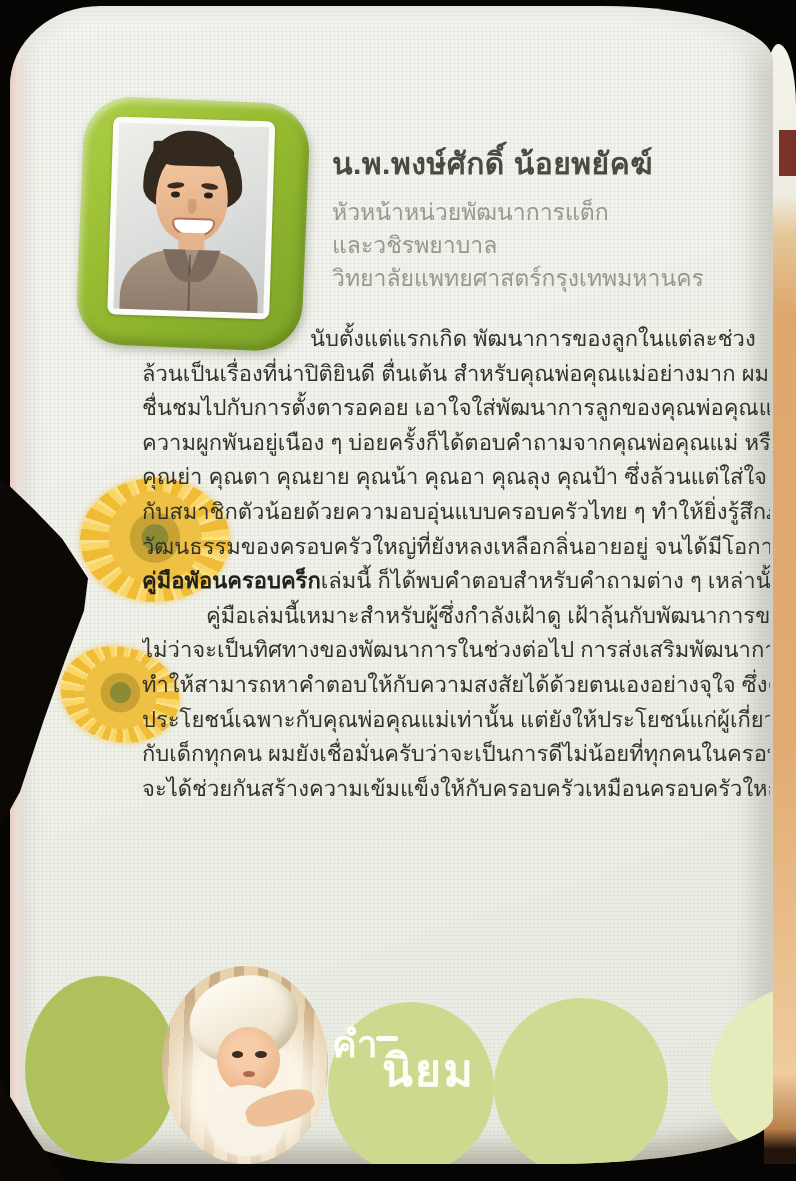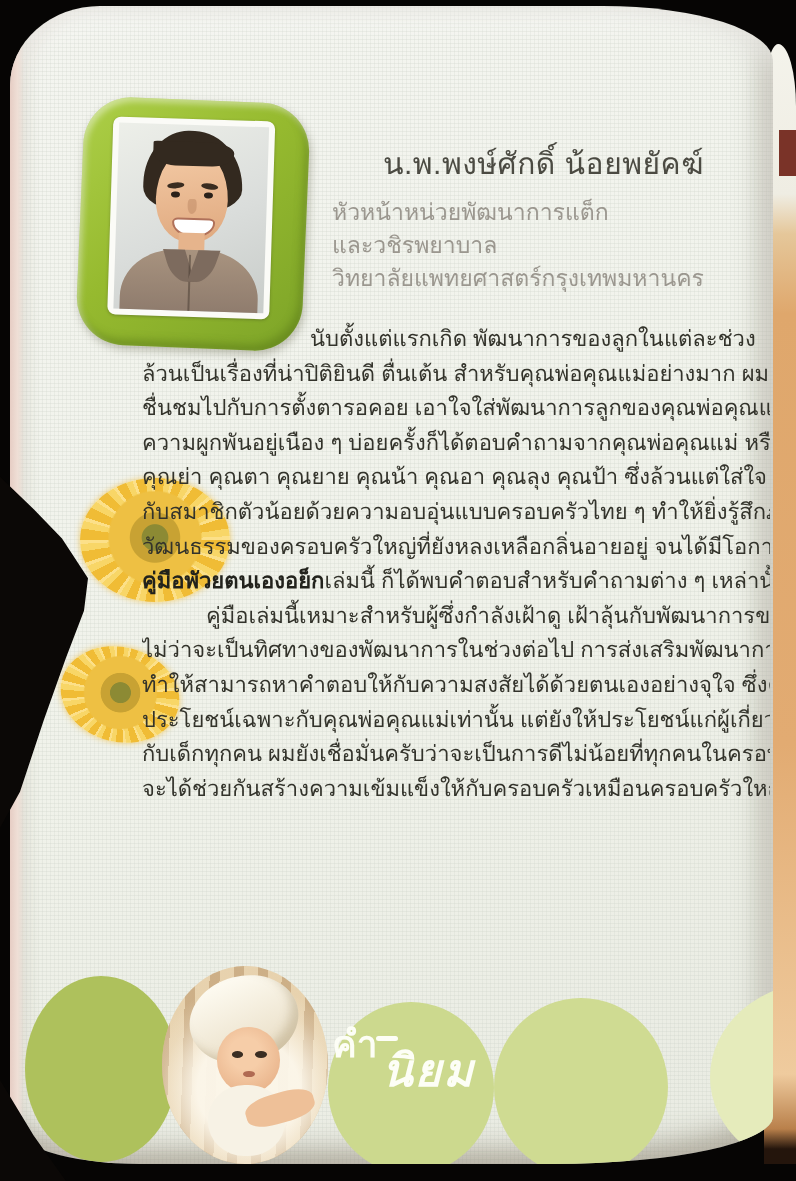--- a/index.html
+++ b/index.html
@@ -63,21 +63,21 @@
   .shirt{position:absolute;left:4%;bottom:-3%;width:92%;height:36%;
     background:linear-gradient(180deg,#a8937f 0%,#8d7a6c 100%);
     border-radius:40% 40% 6% 6% / 72% 72% 6% 6%;}
   .shirt:before,.shirt:after{content:"";position:absolute;top:0;width:16%;height:48%;background:#7d6b5e;}
   .shirt:before{left:34%;transform:skewX(18deg);border-radius:0 0 0 60%;}
   .shirt:after{right:32%;transform:skewX(-18deg);border-radius:0 0 60% 0;}
   .placket{position:absolute;left:49%;top:8%;width:2%;height:92%;background:rgba(60,48,40,.45);}
 
   
   .author{position:absolute;left:322px;top:134px;}
-  .author-name{font-size:30px;font-weight:normal;color:#4b4a42;letter-spacing:.5px;text-align:right;}
+  .author-name{font-size:30px;font-weight:bold;color:#4b4a42;letter-spacing:.5px;}
   .author-role{font-size:23px;color:#9b978f;line-height:33px;margin-top:9px;}
 
   
   .bodytext{position:absolute;left:132px;top:316px;width:628px;color:#33332b;font-size:22px;}
   .line{height:34.6px;line-height:34.6px;white-space:nowrap;overflow:hidden;}
   .line b{font-weight:bold;color:#22221c;}
   .ind1{padding-left:168px;} .ind2{padding-left:64px;}
 
   
   .flower{position:absolute;border-radius:50%;
@@ -107,21 +107,21 @@
   .baby-eye{position:absolute;width:7%;height:3.5%;background:#3a2d22;border-radius:50%;}
   .baby-eye.l{left:42%;top:43%;} .baby-eye.r{left:56%;top:43%;}
   .baby-mouth{position:absolute;left:49%;top:53%;width:7%;height:3%;background:#b06a52;border-radius:50%;}
   .baby-body{position:absolute;left:28%;top:60%;width:46%;height:36%;background:#f7f2e5;border-radius:48%;}
   .baby-arm{position:absolute;left:50%;top:64%;width:42%;height:15%;background:#eec098;
     border-radius:40%;transform:rotate(-16deg);}
 
   
   .badge-word-top{position:absolute;left:322px;top:1008px;font-size:37px;font-weight:bold;color:#fdfef6;}
   .badge-dash{position:absolute;left:366px;top:1030px;width:22px;height:5px;background:#fdfef6;border-radius:3px;}
-  .badge-word-bottom{position:absolute;left:372px;top:1028px;font-size:45px;font-weight:bold;color:#fdfef6;letter-spacing:2px;font-style:italic;}
+  .badge-word-bottom{position:absolute;left:372px;top:1028px;font-size:45px;font-weight:bold;color:#fdfef6;letter-spacing:2px;}
 </style>
 </head>
 <body>
 
 <div class="next-page-strip"></div>
 <div class="spine-sliver"></div>
 
 <div class="page">
   <div class="page-left-edge"></div>
 
@@ -158,21 +158,21 @@
   </div>
 
   <div class="bodytext">
     <div class="line ind1">นับตั้งแต่แรกเกิด พัฒนาการของลูกในแต่ละช่วง</div>
     <div class="line">ล้วนเป็นเรื่องที่น่าปิติยินดี ตื่นเต้น สำหรับคุณพ่อคุณแม่อย่างมาก ผมเองแอบรู้สึก</div>
     <div class="line">ชื่นชมไปกับการตั้งตารอคอย เอาใจใส่พัฒนาการลูกของคุณพ่อคุณแม่ด้วยความรัก</div>
     <div class="line">ความผูกพันอยู่เนือง ๆ บ่อยครั้งก็ได้ตอบคำถามจากคุณพ่อคุณแม่ หรือแม้แต่คุณปู่</div>
     <div class="line">คุณย่า คุณตา คุณยาย คุณน้า คุณอา คุณลุง คุณป้า ซึ่งล้วนแต่ใส่ใจ</div>
     <div class="line">กับสมาชิกตัวน้อยด้วยความอบอุ่นแบบครอบครัวไทย ๆ ทำให้ยิ่งรู้สึกภาคภูมิใจกับ</div>
     <div class="line">วัฒนธรรมของครอบครัวใหญ่ที่ยังหลงเหลือกลิ่นอายอยู่ จนได้มีโอกาสอ่าน</div>
-    <div class="line"><b>คู่มือพัวยตนเองอย็ก</b><span>เล่มนี้ ก็ได้พบคำตอบสำหรับคำถามต่าง ๆ เหล่านั้นที่เข้าใจง่าย</span></div>
+    <div class="line"><b>คู่มือพัอนครอบคร็ก</b><span>เล่มนี้ ก็ได้พบคำตอบสำหรับคำถามต่าง ๆ เหล่านั้นที่เข้าใจง่าย</span></div>
     <div class="line ind2">คู่มือเล่มนี้เหมาะสำหรับผู้ซึ่งกำลังเฝ้าดู เฝ้าลุ้นกับพัฒนาการของเด็ก</div>
     <div class="line">ไม่ว่าจะเป็นทิศทางของพัฒนาการในช่วงต่อไป การส่งเสริมพัฒนาการแต่ละช่วง</div>
     <div class="line">ทำให้สามารถหาคำตอบให้กับความสงสัยได้ด้วยตนเองอย่างจุใจ ซึ่งคงไม่ได้มี</div>
     <div class="line">ประโยชน์เฉพาะกับคุณพ่อคุณแม่เท่านั้น แต่ยังให้ประโยชน์แก่ผู้เกี่ยวข้อง</div>
     <div class="line">กับเด็กทุกคน ผมยังเชื่อมั่นครับว่าจะเป็นการดีไม่น้อยที่ทุกคนในครอบครัว</div>
     <div class="line">จะได้ช่วยกันสร้างความเข้มแข็งให้กับครอบครัวเหมือนครอบครัวใหญ่ในอดีต</div>
   </div>
 
   <div class="circle c1"></div>
   <div class="circle baby-circle">

